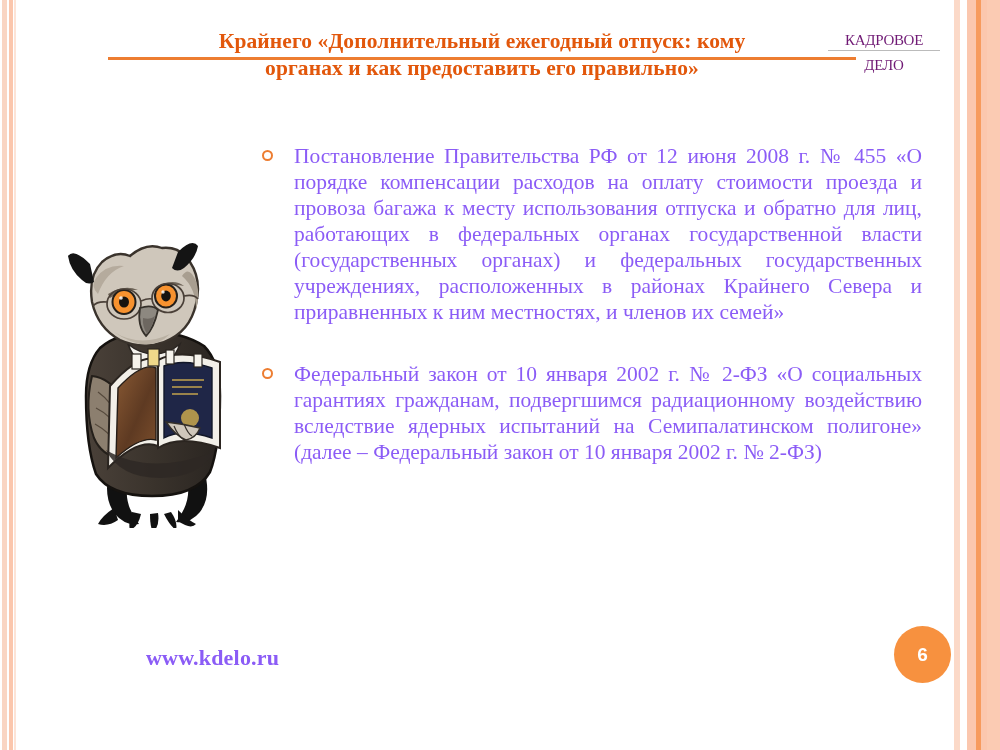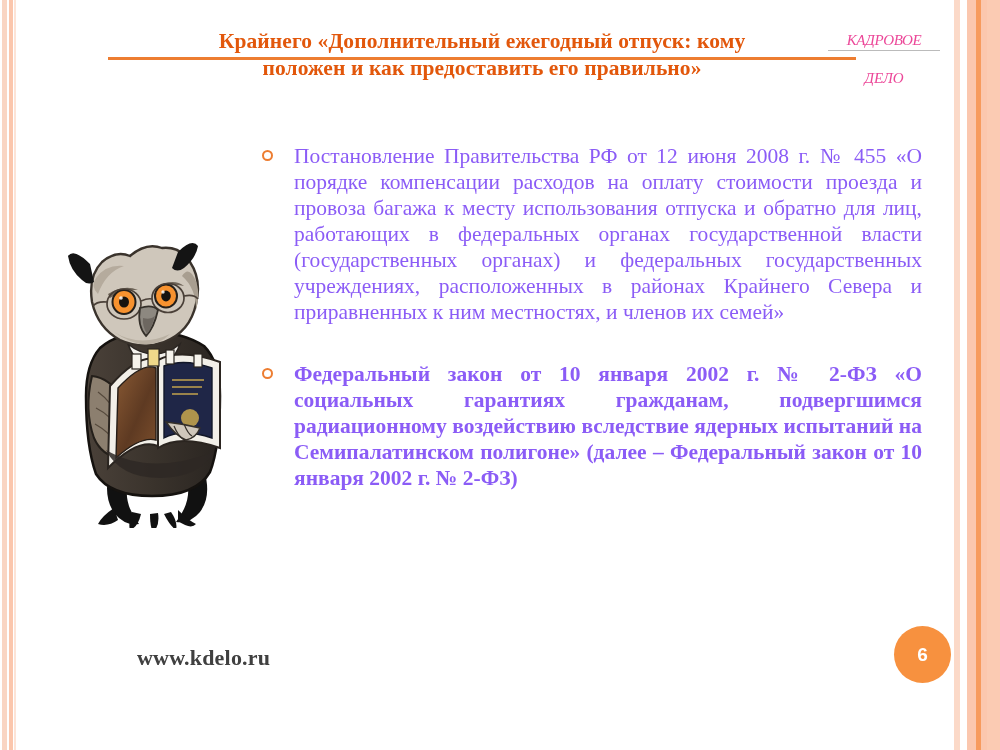--- a/index.html
+++ b/index.html
@@ -75,43 +75,42 @@
     line-height: 26px;
   }
 
   
   .logo {
     position: absolute;
     right: 58px;
     top: 27px;
     width: 116px;
     text-align: center;
-    color: #ec4899;
+    color: #701a75;
     font-family: "Liberation Serif", "DejaVu Serif", serif;
     line-height: 1;
-    font-style: italic;
   }
   .logo-l1 {
     font-size: 22px;
     letter-spacing: -0.3px;
     font-variant: small-caps;
     text-transform: lowercase;
     font-weight: normal;
   }
   .logo-l1::first-letter { font-size: 1.0em; }
   .logo-rule {
     width: 112px;
     height: 1px;
     background: #bbbbbb;
     margin: 1px auto 0 auto;
   }
   .logo-l2 {
     font-size: 22px;
     letter-spacing: -0.2px;
-    margin-top: 14px;
+    margin-top: 1px;
     font-variant: small-caps;
     text-transform: lowercase;
   }
 
   
   .content {
     position: absolute;
     left: 262px;
     top: 143px;
     width: 660px;
@@ -133,38 +132,38 @@
   }
   .bullet-text {
     color: #8b5cf6;
     font-size: 21.5px;
     line-height: 26px;
     text-align: justify;
     text-justify: inter-word;
     hyphens: none;
   }
   #b1 { margin-bottom: 36px; }
-  #b2 { margin-bottom: 36px; font-weight: bold; }
+  #b2 { margin-bottom: 36px; }
 
   
   .owl-wrap {
     position: absolute;
     left: 54px;
     top: 236px;
     width: 198px;
     height: 292px;
   }
   .owl-wrap svg { display: block; width: 100%; height: 100%; }
 
   
   .site-url {
     position: absolute;
-    left: 137px;
+    left: 146px;
     top: 645px;
-    color: #404040;
+    color: #8b5cf6;
     font-weight: bold;
     font-size: 22px;
     letter-spacing: 0.2px;
   }
   .page-badge {
     position: absolute;
     left: 894px;
     top: 626px;
     width: 57px;
     height: 57px;
@@ -194,21 +193,21 @@
     <div class="stripe rs1"></div>
     <div class="stripe rs2"></div>
     <div class="stripe rs3"></div>
     <div class="stripe rs4"></div>
     <div class="stripe rs5"></div>
     <div class="stripe rs6"></div>
   </div>
 
   <div class="title-block">
     <div class="title-line">Крайнего «Дополнительный ежегодный отпуск: кому</div>
-    <div class="title-line">положен и как предоставить его правильно»</div>
+    <div class="title-line">органах и как предоставить его правильно»</div>
   </div>
   <div class="title-rule"></div>
 
   <div class="logo">
     <div class="logo-l1">Кадровое</div>
     <div class="logo-rule"></div>
     <div class="logo-l2">Дело</div>
   </div>
 
   <div class="owl-wrap">

